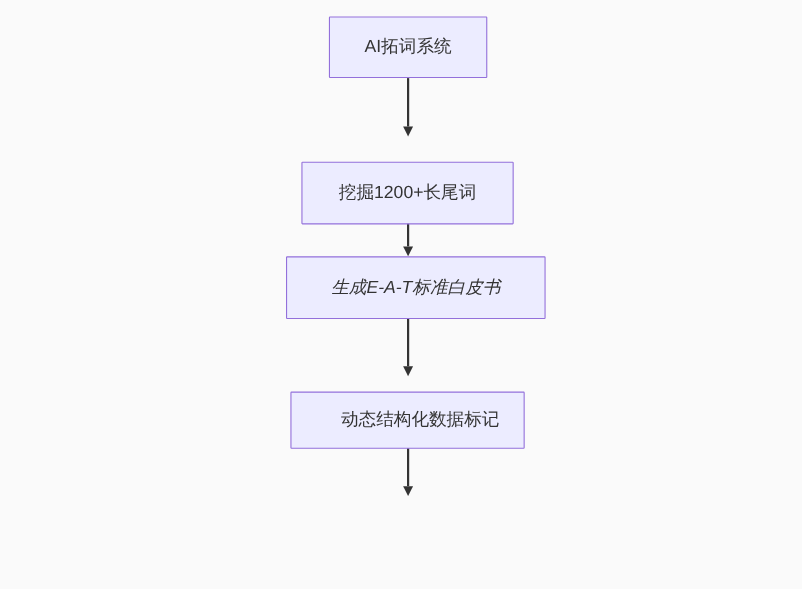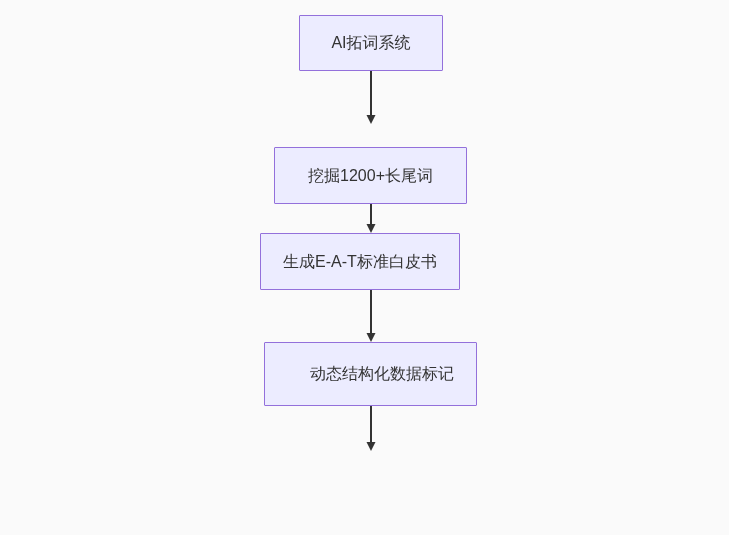--- a/index.html
+++ b/index.html
@@ -30,22 +30,22 @@
     font-size: 16px;
     line-height: 1;
     display: flex;
     align-items: center;
     justify-content: center;
     text-align: center;
     white-space: nowrap;
   }
   .node-1 { left: 299px; top: 15px;  width: 144px; height: 56px; }
   .node-2 { left: 274px; top: 124px; width: 193px; height: 57px; margin-top: 23px; }
-  .node-3 { left: 260px; top: 233px; width: 200px; height: 57px; }
-  .node-4 { left: 264px; top: 342px; width: 213px; height: 64px; padding-left: 23px; }
+  .node-3 { left: 260px; top: 233px; width: 236px; height: 57px; font-style: italic; }
+  .node-4 { left: 264px; top: 356px; width: 213px; height: 52px; padding-left: 23px; }
   .node-5 { left: 255px; top: 451px; width: 233px; height: 53px; }
   .edges {
     position: absolute;
     left: 0; top: 0;
     pointer-events: none;
   }
   .edges line {
     stroke: var(--arrow, #333333);
     stroke-width: 2px;
   }

